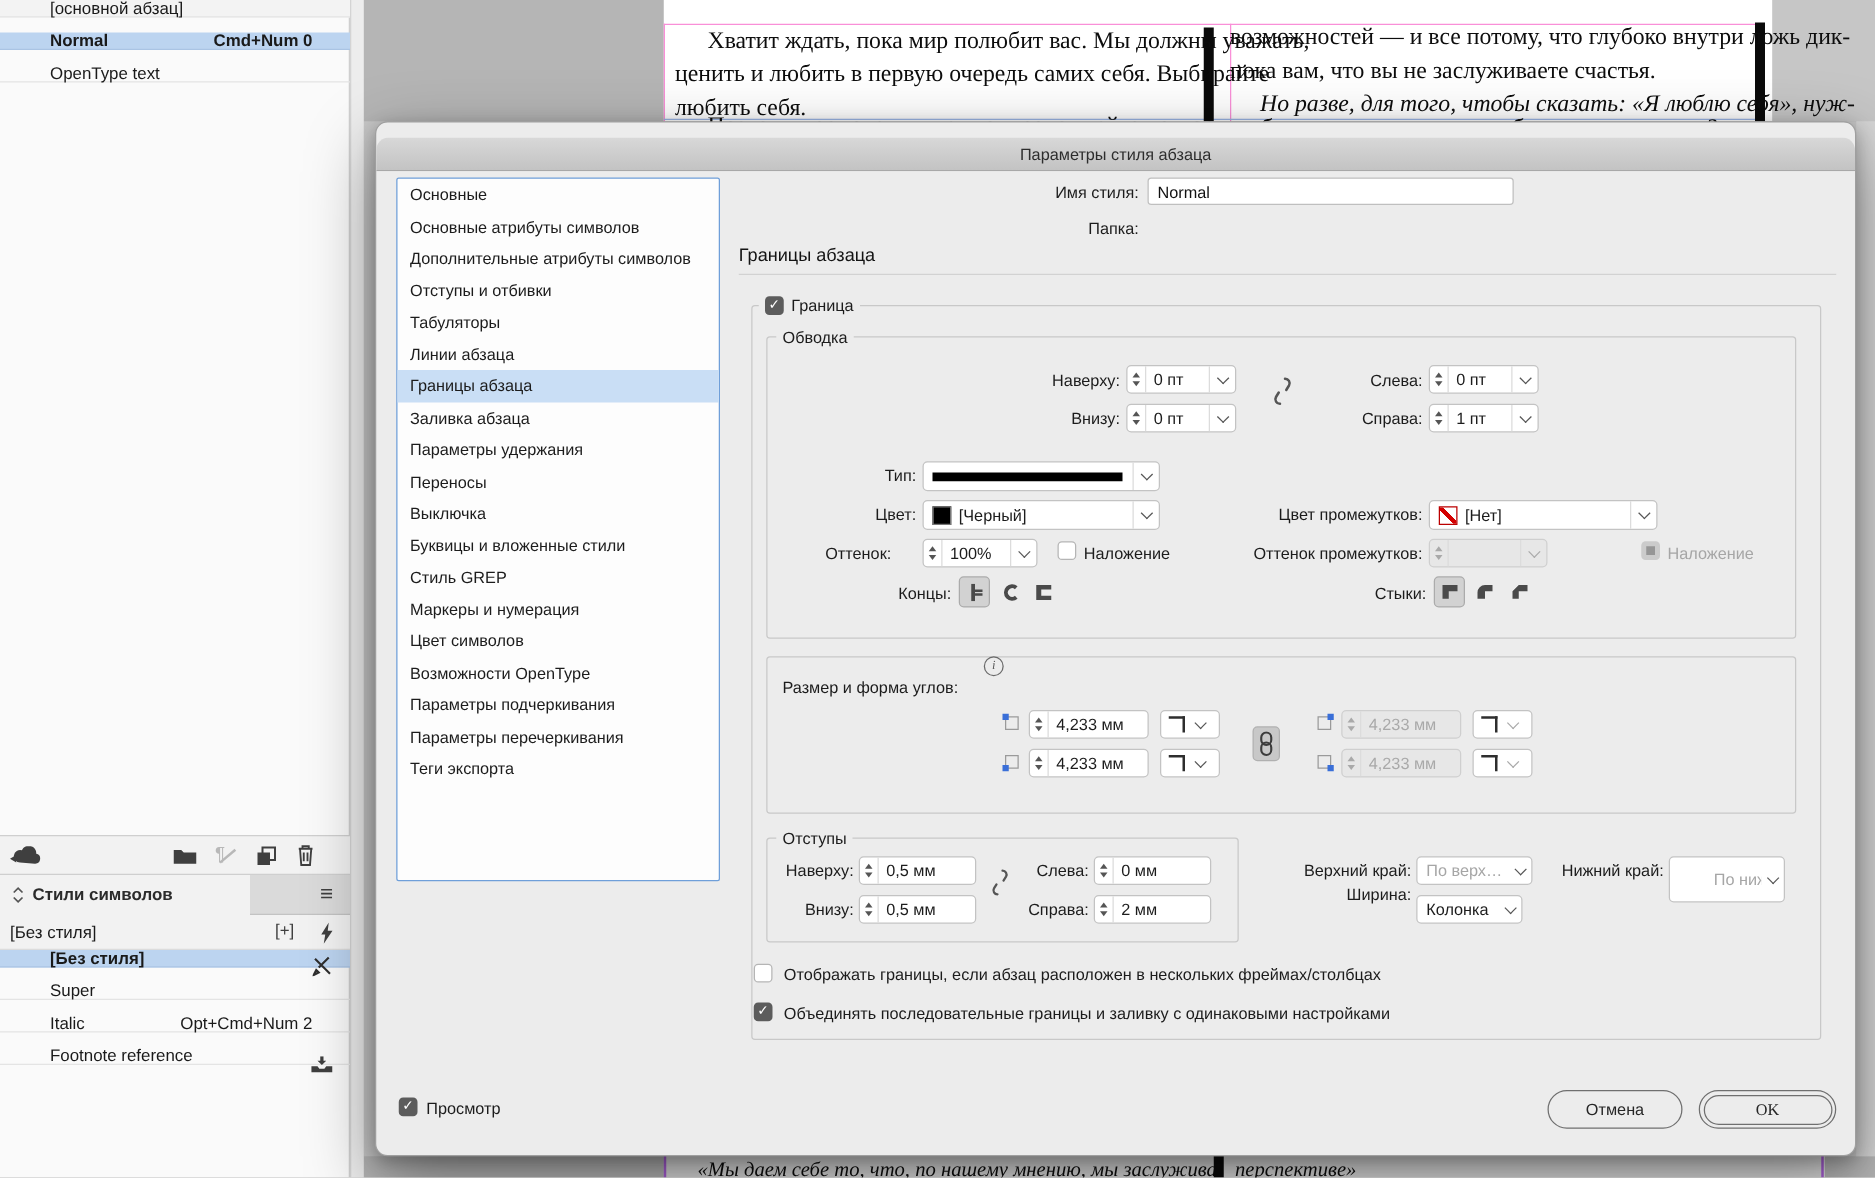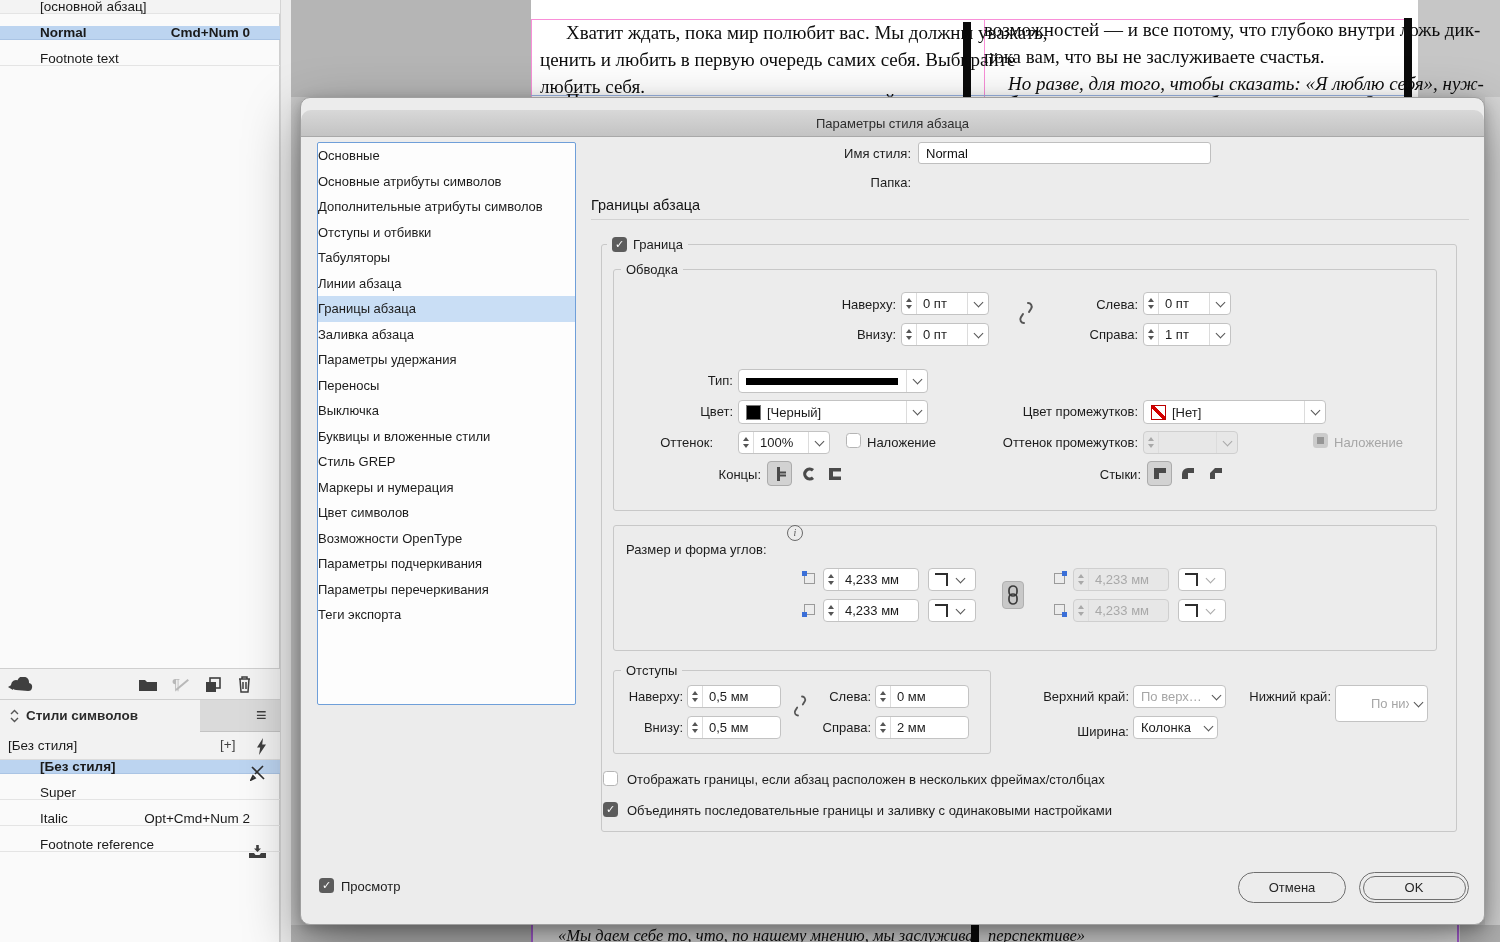--- a/index.html
+++ b/index.html
@@ -23,21 +23,21 @@
   .bold{font-weight:bold;}
   .ptoolbar{position:absolute;background:#f2f2f2;border-top:1px solid #cfcfcf;border-bottom:1px solid #cfcfcf;box-sizing:border-box;}
   .gutter{background:#ededed;border-left:1px solid #d4d4d4;box-sizing:border-box;}
   
   .dialog{background:#ececec;border:1px solid #9f9f9f;border-radius:10px;
     box-shadow:0 20px 55px rgba(0,0,0,.40),0 4px 14px rgba(0,0,0,.25);box-sizing:border-box;}
   .titlebar{position:absolute;left:0;top:0;width:100%;height:27px;border-radius:10px 10px 0 0;
     background:linear-gradient(#d8d8d8,#c3c3c3);border-bottom:1px solid #a8a8a8;box-sizing:border-box;
     display:flex;align-items:center;justify-content:center;font-size:13px;color:#2d2d2d;margin-top:12px;}
   .sbbox{position:absolute;background:#fdfdfd;border:1px solid #6f9fd9;border-radius:2px;box-sizing:border-box;}
-  .sbi{height:25.5px;display:flex;align-items:center;font-size:13px;color:#1c1c1c;white-space:nowrap;}
+  .sbi{height:25.5px;display:flex;align-items:center;padding-left:10px;font-size:13px;color:#1c1c1c;white-space:nowrap;}
   .sbi.sel{background:#c9def5;}
   .lbl{position:absolute;font-size:13px;color:#1c1c1c;text-align:right;white-space:nowrap;}
   .ltxt{position:absolute;font-size:13px;color:#1c1c1c;white-space:nowrap;}
   .dim{color:#a6a6a6;}
   .fs{position:absolute;border:1px solid #c8c8c8;border-radius:3px;box-sizing:border-box;}
   .legend{position:absolute;background:#ececec;padding:0 5px;font-size:13px;color:#1c1c1c;white-space:nowrap;display:flex;align-items:center;gap:6px;}
   .sectitle{position:absolute;font-size:14.5px;color:#141414;white-space:nowrap;}
   .sep{position:absolute;height:1px;background:#d2d2d2;}
   .input{position:absolute;background:#fff;border:1px solid #bfbfbf;border-radius:3px;box-sizing:border-box;
     font-size:13px;color:#111;display:flex;align-items:center;padding-left:7px;}
@@ -125,21 +125,21 @@
 
 <div class="abs panel" style="left:0;top:0;width:280px;height:668px;z-index:3;">
   <div class="prow" style="top:0;background:#f3f3f3;">
     <span class="nm">[основной абзац]</span>
   </div>
   <div class="prow selrow" style="top:26px;">
     <span class="nm bold">Normal</span>
     <span class="sc bold">Cmd+Num 0</span>
   </div>
   <div class="prow" style="top:52px;">
-    <span class="nm">Footnote text</span>
+    <span class="nm">OpenType text</span>
   </div>
 </div>
 
 <div class="abs panel" style="left:0;top:668px;width:280px;height:274px;z-index:3;">
 
   <div class="ptoolbar" style="left:0;top:0;width:280px;height:32px;">
     <svg class="abs" style="left:8px;top:8px;" width="26" height="16" viewBox="0 0 26 16">
       <path fill="#3f3f3f" d="M8 13 a5 5 0 1 1 1.5-9.8 A6 6 0 0 1 21 6 a4 4 0 0 1-1 7.9 z"></path>
       <path fill="#3f3f3f" d="M0 10 l5-3 v6 z"></path>
     </svg>
@@ -514,34 +514,34 @@
         <i class="ch"></i>
       </span>
   </div>
   <div class="lbl" style="left:930px;top:591px;width:100px;">Нижний край:</div>
   <div class="combo" style="left:1034px;top:587px;width:93px;height:37px;padding-left:35px;">
     <span class="cv dim">По ниж…</span>
     <span class="ddx" style="border-left:none;width:18px;">
         <i class="ch"></i>
       </span>
   </div>
-  <div class="lbl" style="left:722px;top:626px;width:106px;">Ширина:</div>
+  <div class="lbl" style="left:722px;top:610px;width:106px;">Ширина:</div>
   <div class="combo" style="left:832px;top:618px;width:85px;height:23px;">
     <span class="cv">Колонка</span>
     <span class="ddx" style="border-left:none;width:18px;">
         <i class="ch"></i>
       </span>
   </div>
 
   <span class="cb off" style="left:302px;top:673px;"></span>
   <div class="ltxt" style="left:326px;top:674px;">Отображать границы, если абзац расположен в нескольких фреймах/столбцах</div>
   <span class="cb on" style="left:302px;top:704px;">✓</span>
   <div class="ltxt" style="left:326px;top:705px;">Объединять последовательные границы и заливку с одинаковыми настройками</div>
 
   <span class="cb on" style="left:18px;top:780px;">✓</span>
   <div class="ltxt" style="left:40px;top:781px;">Просмотр</div>
   <div class="pill" style="left:937px;top:774px;width:108px;height:31px;">
     <span>Отмена</span>
   </div>
-  <div class="pill default" style="left:1058px;top:774px;width:110px;height:31px;">
+  <div class="pill default" style="left:1058px;top:774px;width:110px;height:31px;font-family:Liberation Serif, serif;">
     <span>OK</span>
   </div>
 </div>
 
 </body></html>

